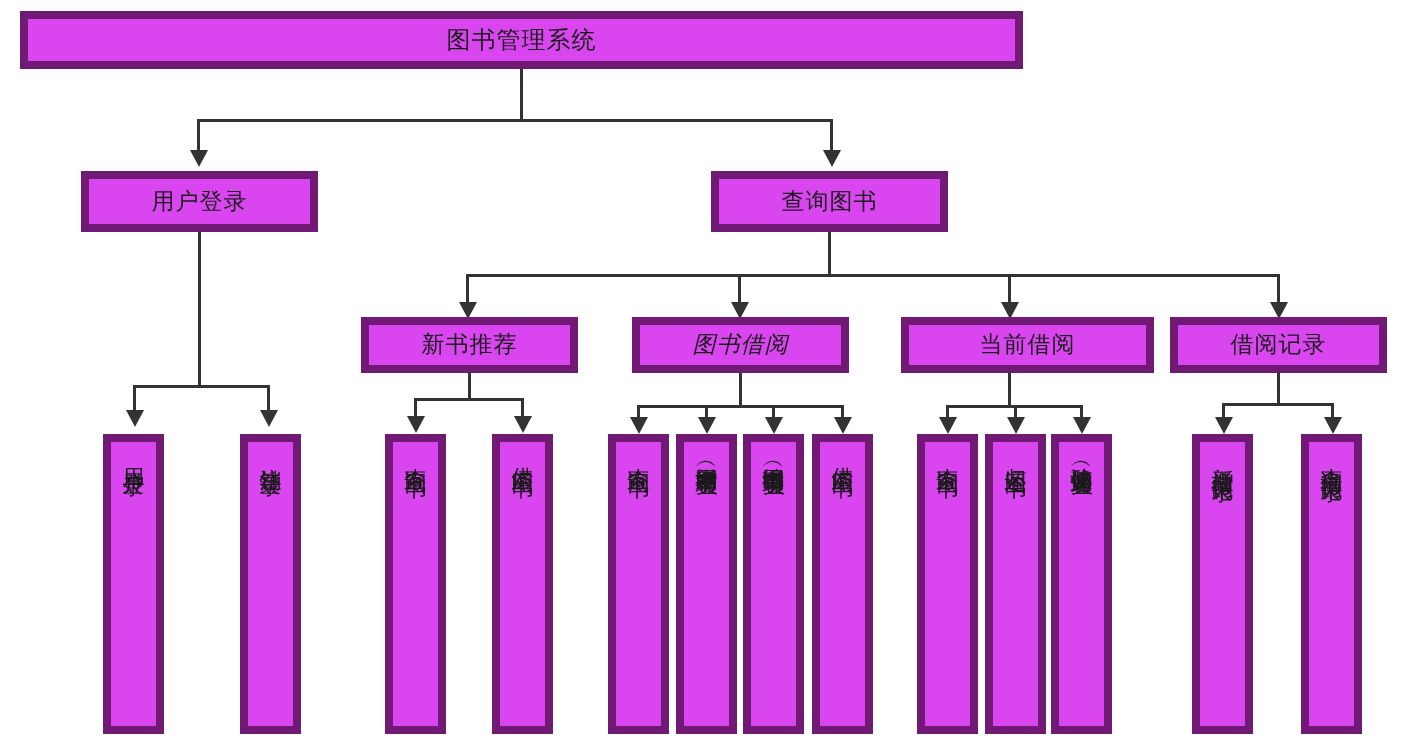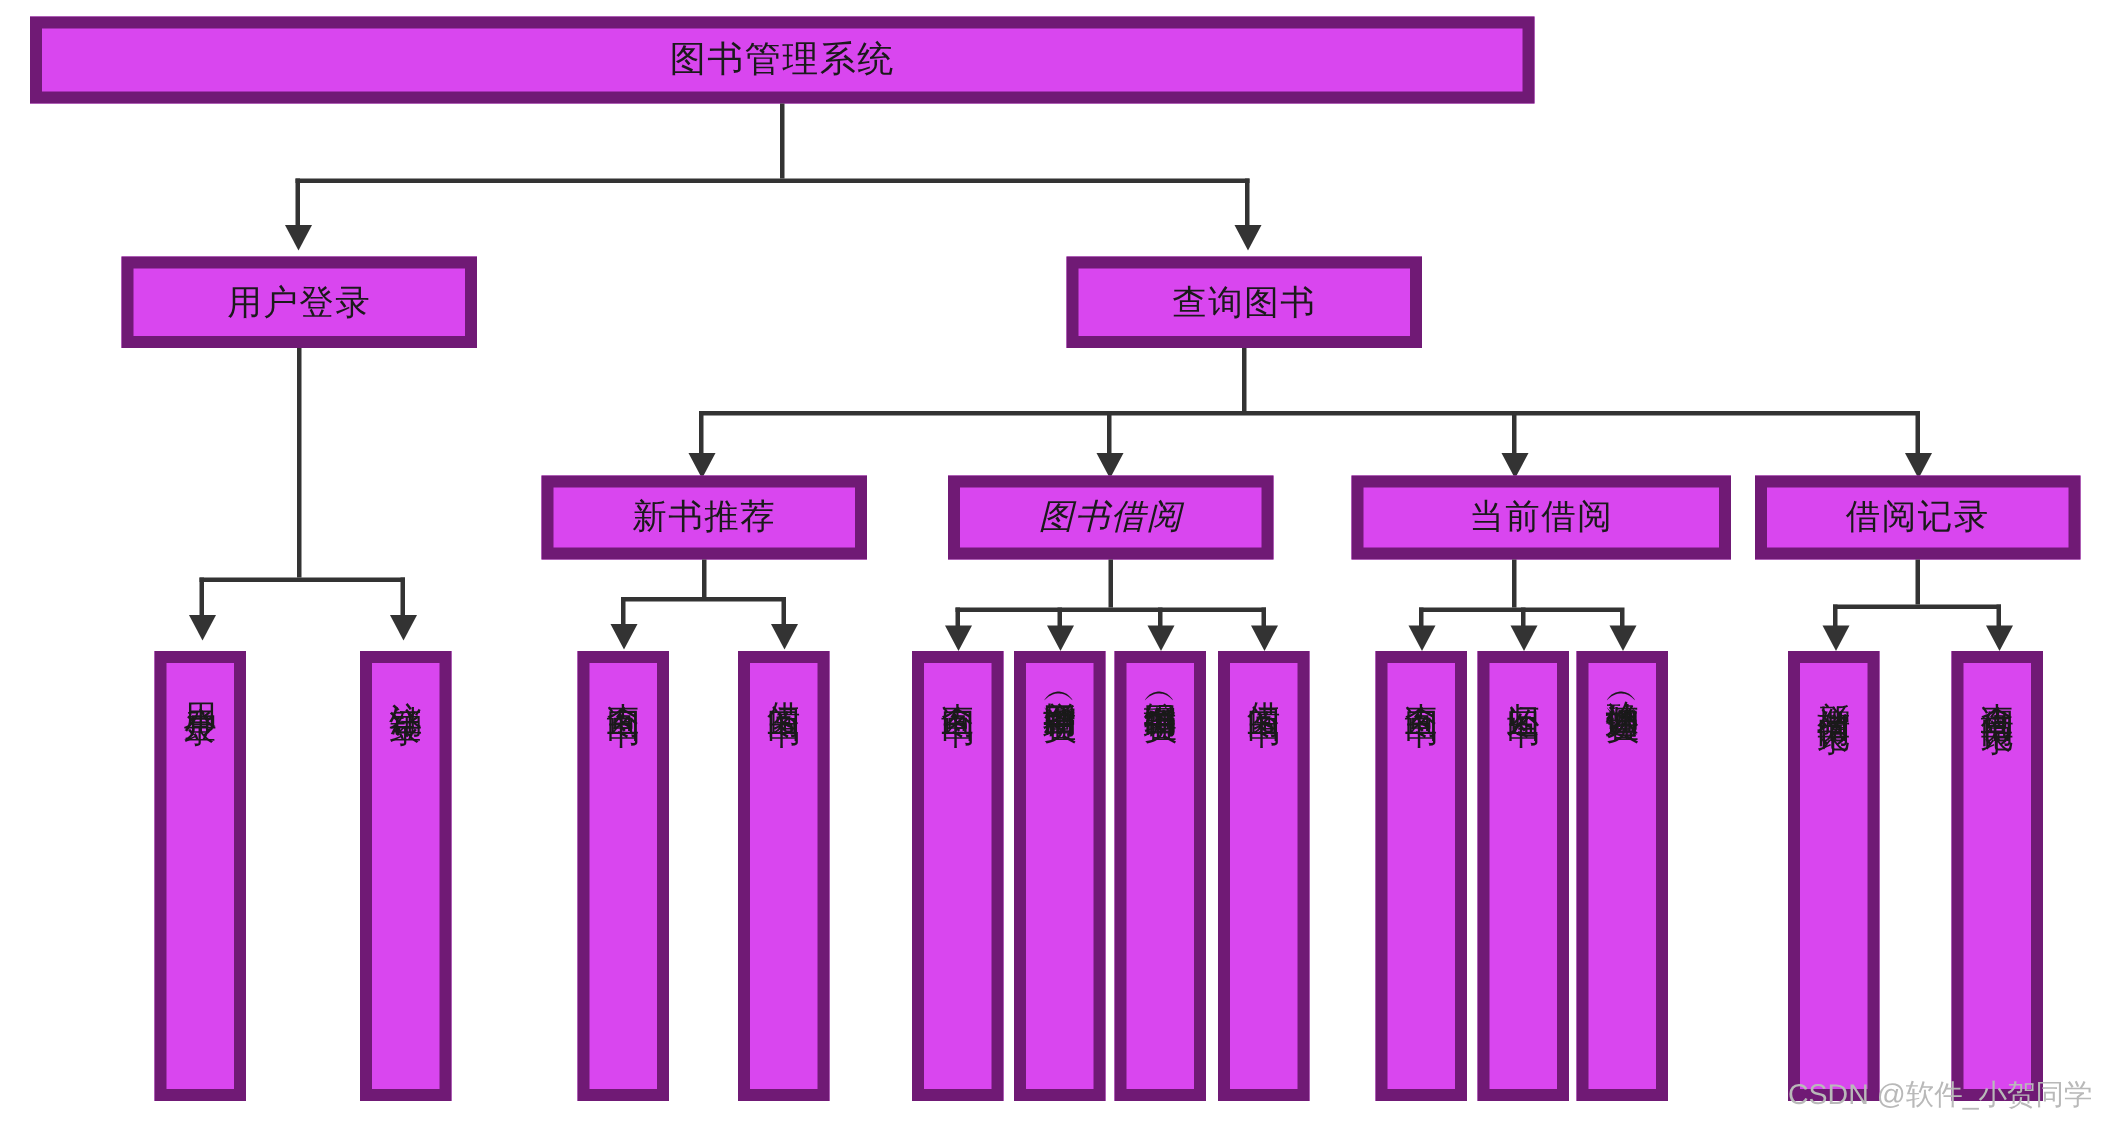--- a/index.html
+++ b/index.html
@@ -206,15 +206,14 @@
     <span class="vtext">确认归还（管理员）</span>
   </div>
 
   <div class="node v" style="left:1192px; top:434px; width:61px; height:300px;">
     <span class="vtext">新增借阅记录</span>
   </div>
   <div class="node v" style="left:1301px; top:434px; width:61px; height:300px;">
     <span class="vtext">查询借阅记录</span>
   </div>
 
-  <div id="watermark">CSDN @软件_小贺同学</div>
 
 </div>
 
 </body></html>

